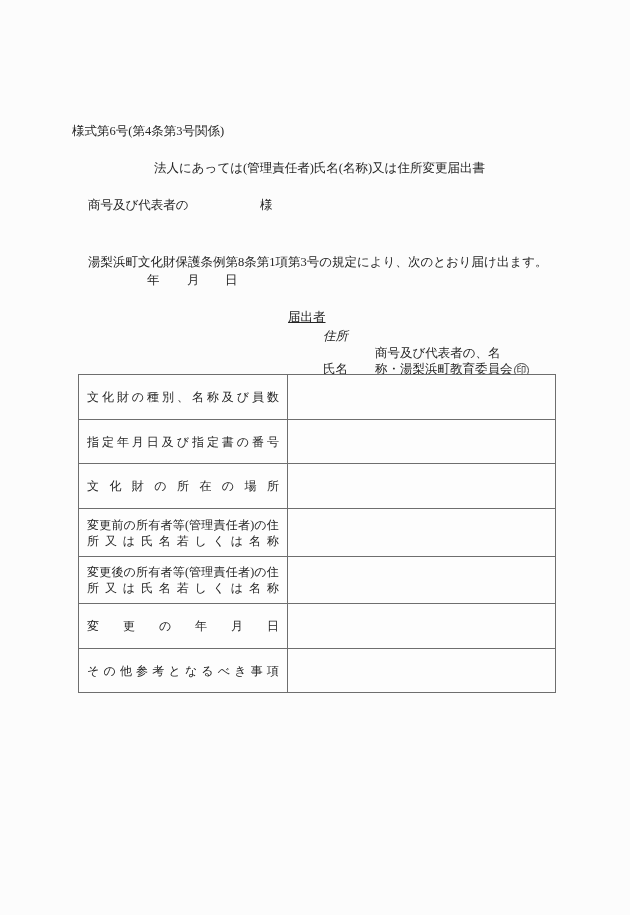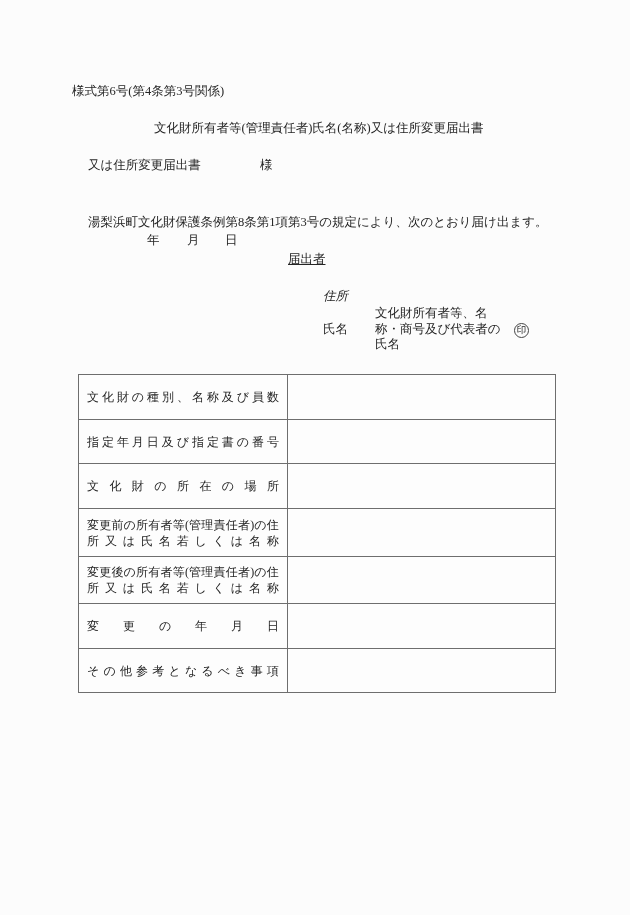--- a/index.html
+++ b/index.html
@@ -2,30 +2,30 @@
 <html><head>
 <meta charset="utf-8">
 <style>
   html,body{margin:0;padding:0;}
   body{
     width:630px;height:915px;position:relative;
     background:#fcfcfc;color:#252525;
     font-family:"Liberation Serif","DejaVu Serif",serif;
     font-size:12.5px;line-height:1.2;
   }
-  .abs{position:absolute;white-space:nowrap;}
+  .abs{position:absolute;white-space:nowrap;margin-top:40px;}
   #form-number{left:72px;top:84px;}
   #form-title{left:154px;top:121px;}
   #addressee-line{left:88px;top:158px;}
   #addressee-honorific{position:absolute;left:172px;top:0;}
   #declaration{left:88px;top:215px;}
   #date-line{left:147px;top:233px;}
   #date-line .m{position:absolute;left:40px;top:0;}
   #date-line .d{position:absolute;left:78px;top:0;}
-  #applicant-label{left:288px;top:252px;text-decoration:underline;}
+  #applicant-label{left:288px;top:270px;text-decoration:underline;}
   #address-label{left:323px;top:289px;font-style:italic;}
   #name-label{left:323px;top:322px;}
   #corporate-note{left:375px;top:306px;white-space:normal;width:140px;}
   #corporate-note div{line-height:15.5px;}
   #seal-stamp{
     left:514px;top:323px;width:15px;height:15px;
     border:1px solid #444;border-radius:50%;
     display:flex;align-items:center;justify-content:center;
     font-size:9.5px;line-height:1;box-sizing:border-box;
   }
@@ -48,44 +48,44 @@
     font-size:12px;
   }
   .tvalue{flex:1;}
   .jline{display:flex;justify-content:space-between;line-height:16px;}
 </style>
 </head>
 <body>
 
 <div class="abs" id="form-number">様式第6号(第4条第3号関係)</div>
 
-<div class="abs" id="form-title">文化財所有者等(管理責任者)氏名(名称)又は住所変更届出書</div>
+<div class="abs" id="form-title">法人にあっては(管理責任者)氏名(名称)又は住所変更届出書</div>
 
 <div class="abs" id="addressee-line">
-  <span>又は住所変更届出書</span>
+  <span>商号及び代表者の</span>
   <span id="addressee-honorific">様</span>
 </div>
 
 <div class="abs" id="declaration">湯梨浜町文化財保護条例第8条第1項第3号の規定により、次のとおり届け出ます。</div>
 
 <div class="abs" id="date-line">
   <span>年</span>
   <span class="m">月</span>
   <span class="d">日</span>
 </div>
 
 <div class="abs" id="applicant-label">届出者</div>
 
 <div class="abs" id="address-label">住所</div>
 
 <div class="abs" id="name-label">氏名</div>
 
 <div class="abs" id="corporate-note">
-  <div>文化財所有者等、名</div>
-  <div>称・商号及び代表者の</div>
+  <div>商号及び代表者の、名</div>
+  <div>称・湯梨浜町教育委員会</div>
   <div>氏名</div>
 </div>
 
 <div class="abs" id="seal-stamp">印</div>
 
 <div id="form-table">
   <div class="trow">
     <div class="tlabel">
       <div class="jline">
           <span>文</span>

